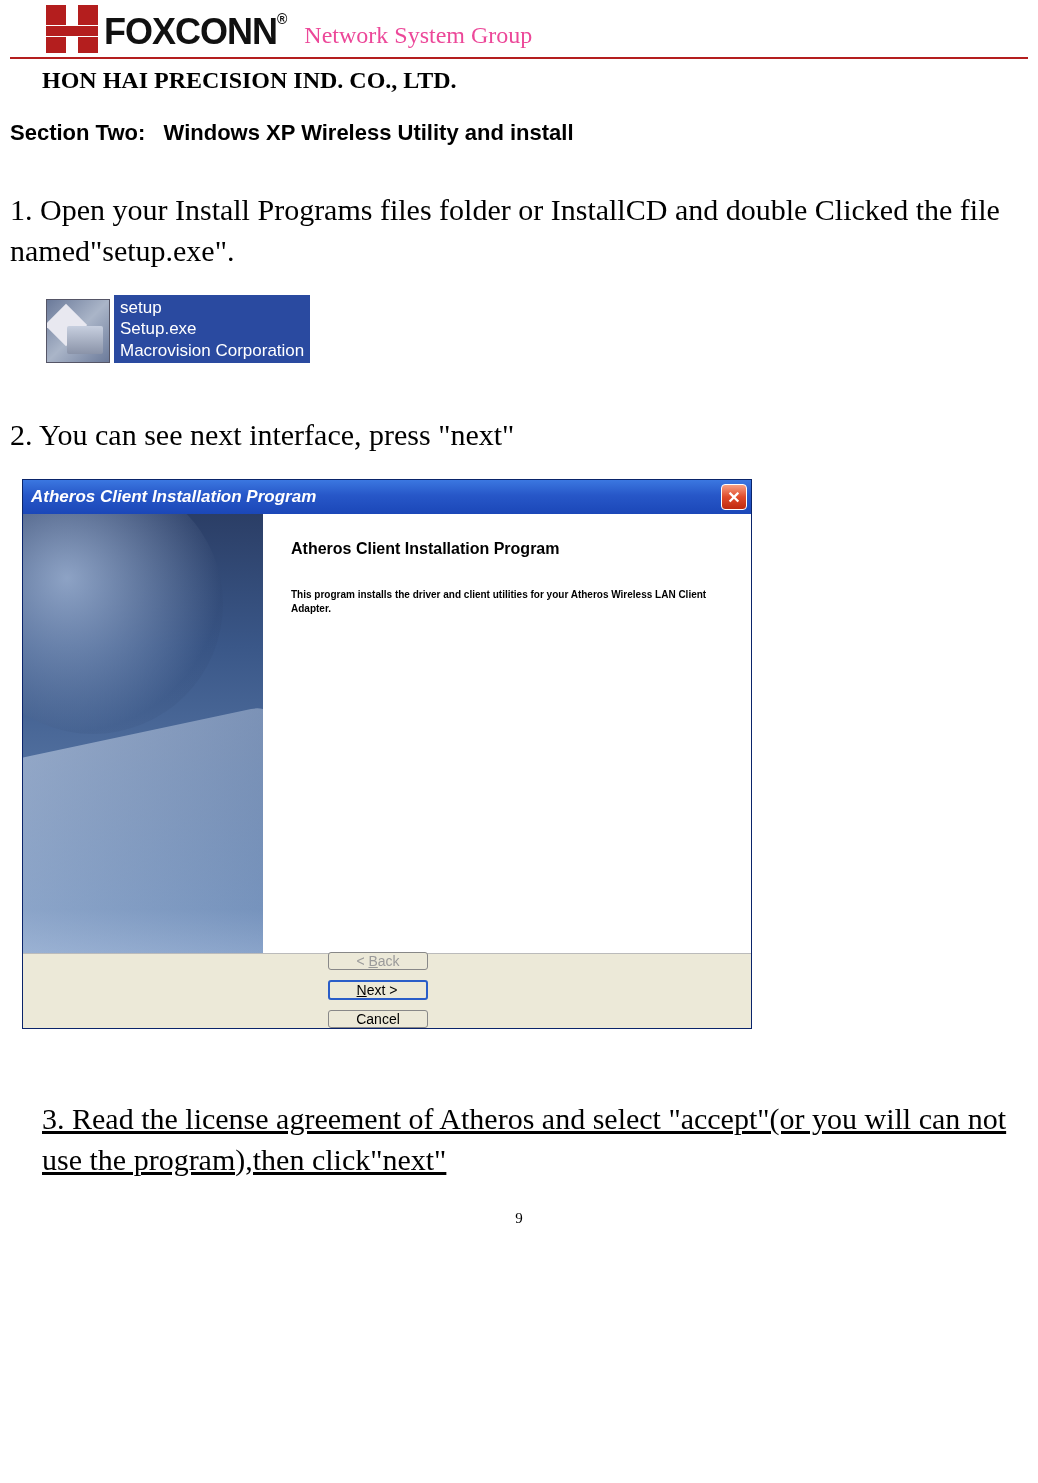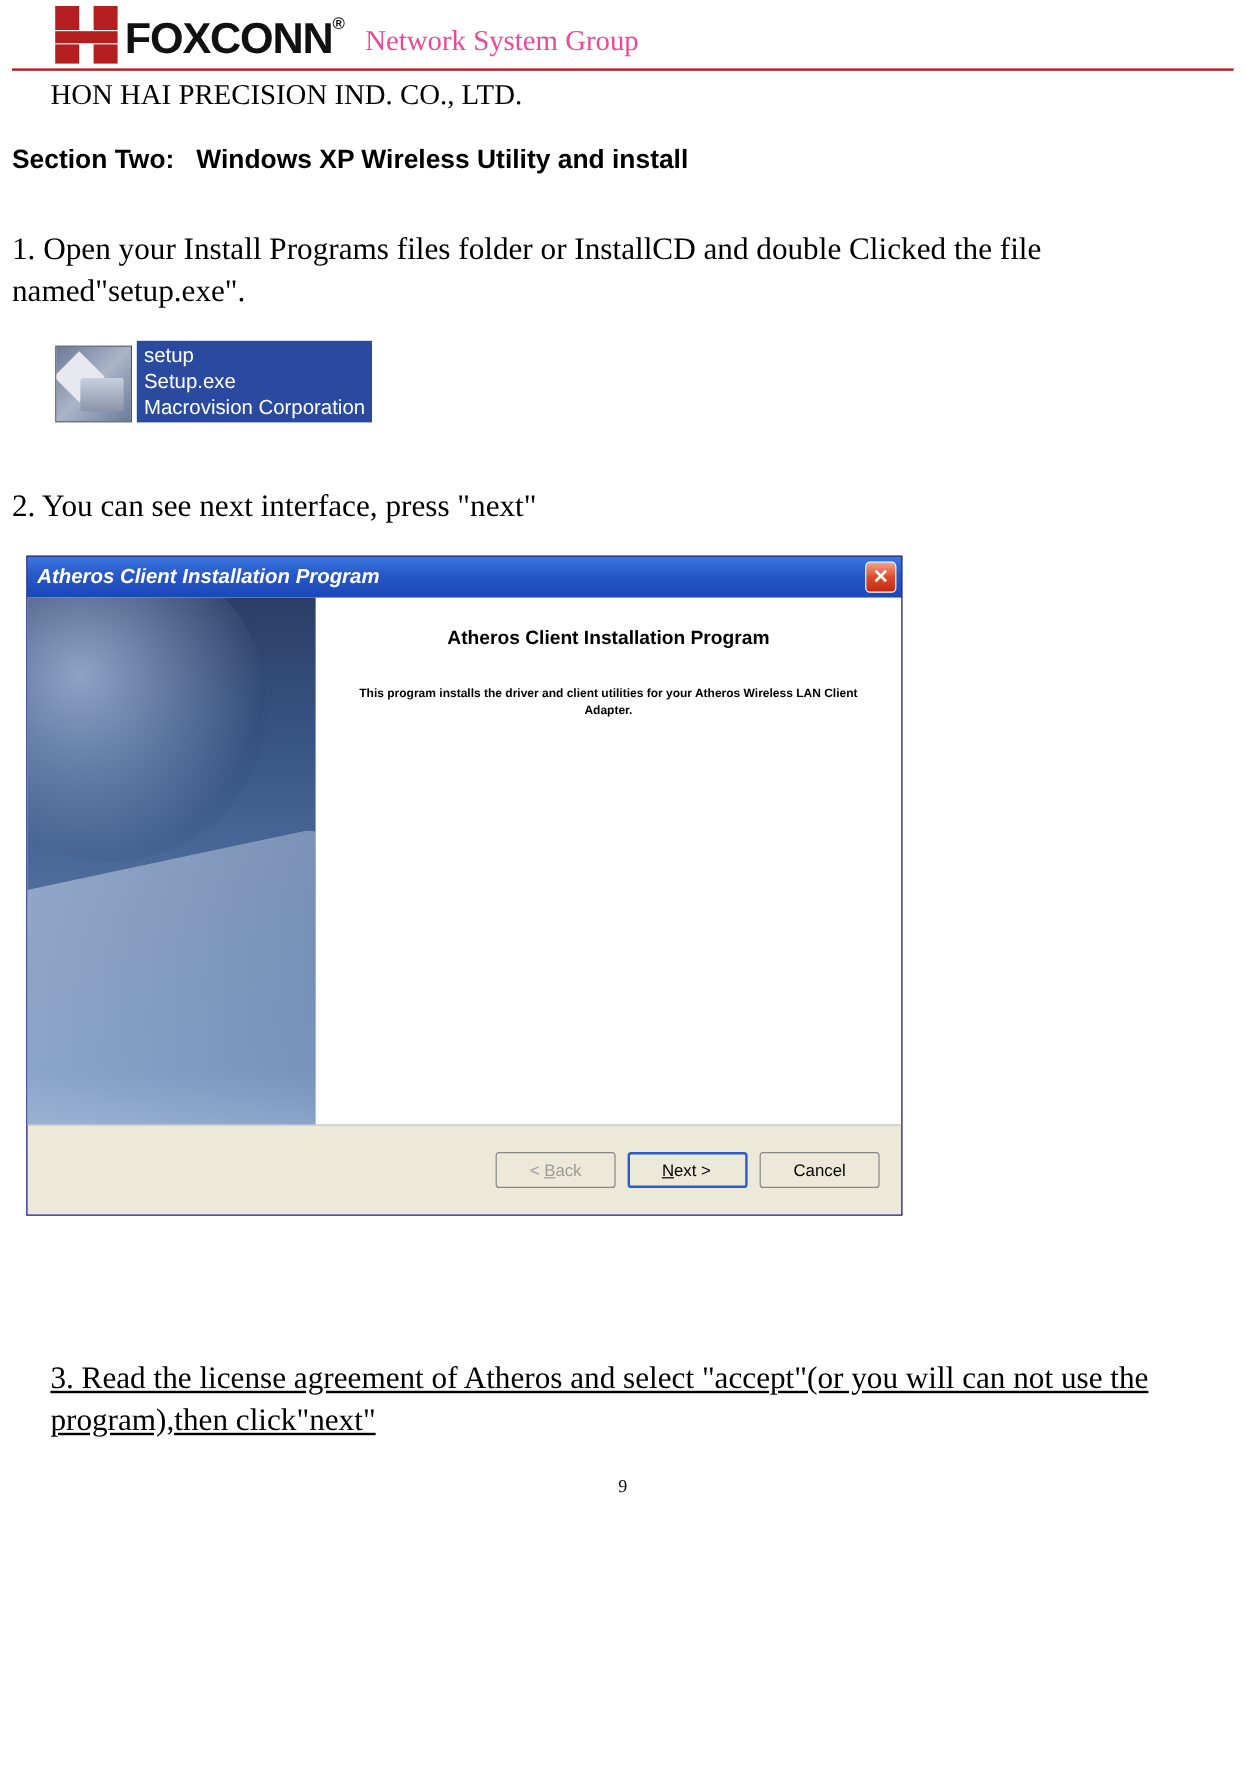--- a/index.html
+++ b/index.html
@@ -51,33 +51,33 @@
       color: #ec4899;
       margin-left: 8px;
       margin-bottom: 4px;
     }
     .red-divider {
       height: 2px;
       background: #b41e1e;
       margin-bottom: 8px;
     }
     .company-name {
-      font-weight: normal;
+      font-weight: bold;
       font-size: 24px;
       margin-left: 32px;
       margin-bottom: 26px;
     }
     .section-title {
       font-family: Arial, sans-serif;
       font-weight: bold;
       font-size: 22px;
       margin-bottom: 44px;
     }
     .step-text {
-      font-size: 26px;
+      font-size: 30px;
       line-height: 1.35;
       margin-bottom: 24px;
     }
     .step-indented {
       margin-left: 32px;
       text-decoration: underline;
     }
     .setup-file-block {
       margin-left: 36px;
       margin-bottom: 52px;
@@ -115,25 +115,24 @@
       color: #fff;
       background: #2a4aa0;
       padding: 2px 6px;
       line-height: 1.25;
       white-space: nowrap;
     }
     .installer-window {
       width: 730px;
       margin-left: 12px;
       margin-top: 20px;
-      margin-bottom: 118px;
+      margin-bottom: 70px;
       border: 1px solid #0a246a;
       font-family: Tahoma, Arial, sans-serif;
-      background: #8b5cf6;
-      text-align: center;
+      background: #14532d;
     }
     .titlebar {
       height: 34px;
       background: linear-gradient(180deg, #3b77e0 0%, #2757c8 45%, #1b47b8 100%);
       display: flex;
       align-items: center;
       justify-content: space-between;
       padding: 0 4px 0 8px;
       color: #fff;
       font-weight: bold;
@@ -198,20 +197,21 @@
       font-weight: bold;
     }
     .installer-buttons {
       height: 74px;
       background: #ece9d8;
       display: flex;
       justify-content: flex-end;
       align-items: center;
       gap: 10px;
       padding-right: 18px;
+      flex-direction: column;
     }
     .win-btn {
       min-width: 100px;
       height: 30px;
       background: #ece9d8;
       border: 1px solid #888;
       border-radius: 3px;
       font-family: Tahoma, sans-serif;
       font-size: 14px;
       display: flex;

